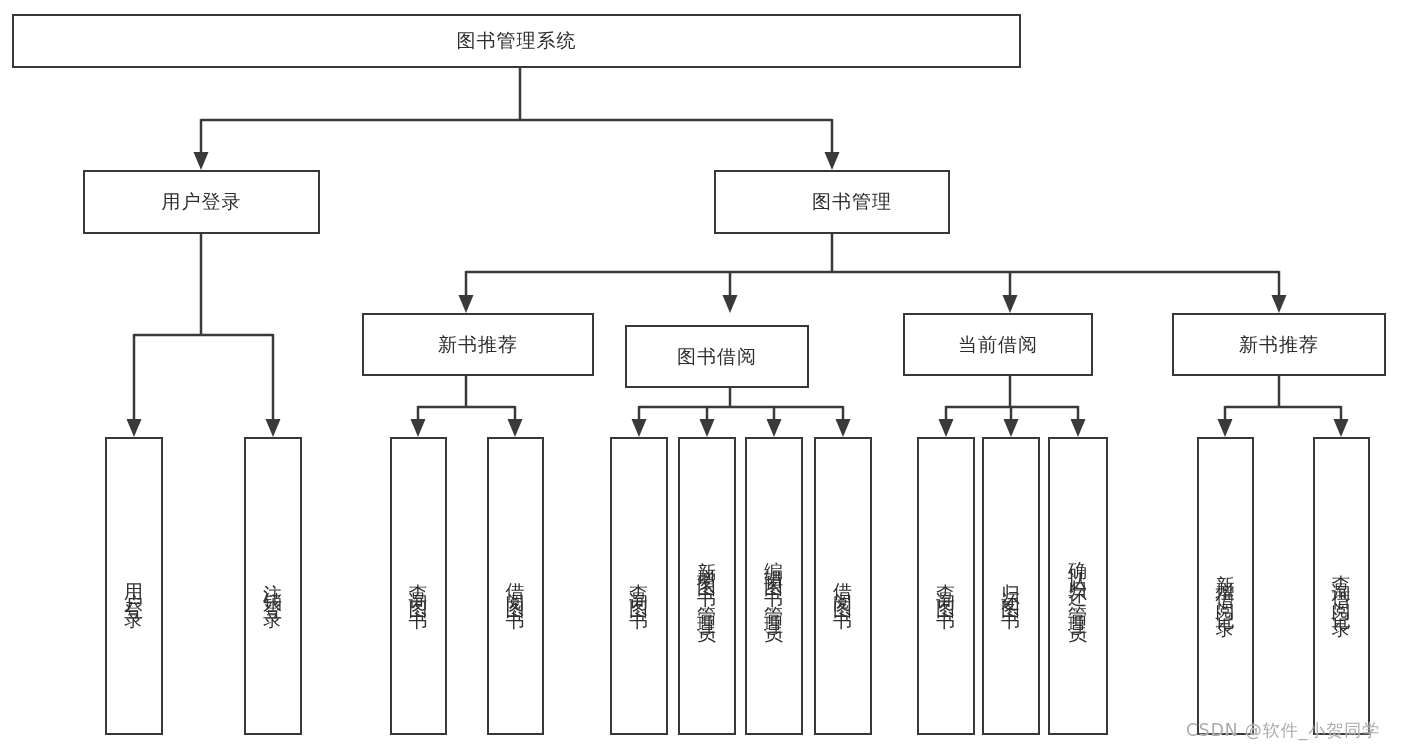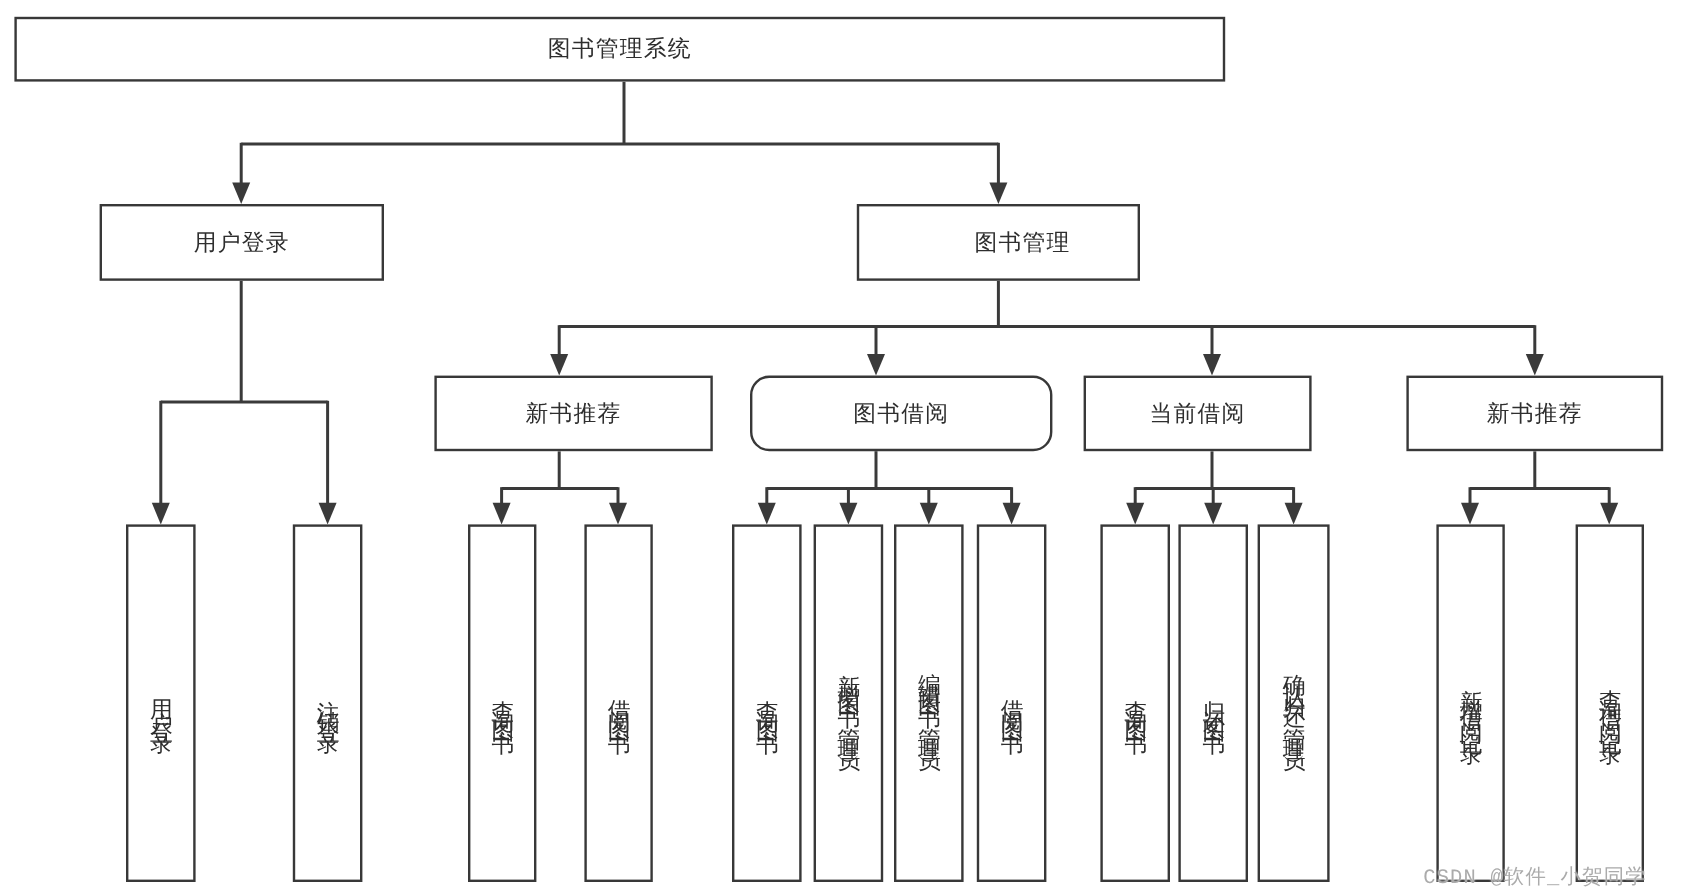--- a/index.html
+++ b/index.html
@@ -17,21 +17,20 @@
   }
   .vbox {
     writing-mode:vertical-rl; text-orientation:mixed;
     letter-spacing:9px; white-space:normal;
     line-height:1; padding:6px 0;
   }
   .watermark {
     position:absolute; left:1186px; top:719px; z-index:3;
     font-size:17px; color:#ababab; letter-spacing:1px;
     text-shadow:0 0 2px #ffffff;
-    font-family:Liberation Mono, monospace;
   }
 </style>
 </head>
 <body>
 
 <div class="canvas">
 
   <svg class="connectors" viewBox="0 0 1405 747" xmlns="http://www.w3.org/2000/svg">
     <g stroke="#3a3a3a" stroke-width="2.5" fill="#3a3a3a">
 
@@ -110,21 +109,21 @@
 
     </g>
   </svg>
 
   <div class="box" style="left:12px; top:14px; width:1009px; height:54px;">图书管理系统</div>
 
   <div class="box" style="left:83px; top:170px; width:237px; height:64px;">用户登录</div>
   <div class="box" style="left:714px; top:170px; width:236px; height:64px;padding-left:40px;">图书管理</div>
 
   <div class="box" style="left:362px; top:313px; width:232px; height:63px;">新书推荐</div>
-  <div class="box" style="left:625px; top:313px; width:252px; height:63px;border-radius:16px;">图书借阅</div>
+  <div class="box" style="left:625px; top:325px; width:184px; height:63px;">图书借阅</div>
   <div class="box" style="left:903px; top:313px; width:190px; height:63px;">当前借阅</div>
   <div class="box" style="left:1172px; top:313px; width:214px; height:63px;">新书推荐</div>
 
   <div class="box vbox" style="left:105px; top:437px; width:58px; height:298px;">用户登录</div>
   <div class="box vbox" style="left:244px; top:437px; width:58px; height:298px;">注销登录</div>
 
   <div class="box vbox" style="left:390px; top:437px; width:57px; height:298px;">查询图书</div>
   <div class="box vbox" style="left:487px; top:437px; width:57px; height:298px;">借阅图书</div>
 
   <div class="box vbox" style="left:610px; top:437px; width:58px; height:298px;">查询图书</div>

